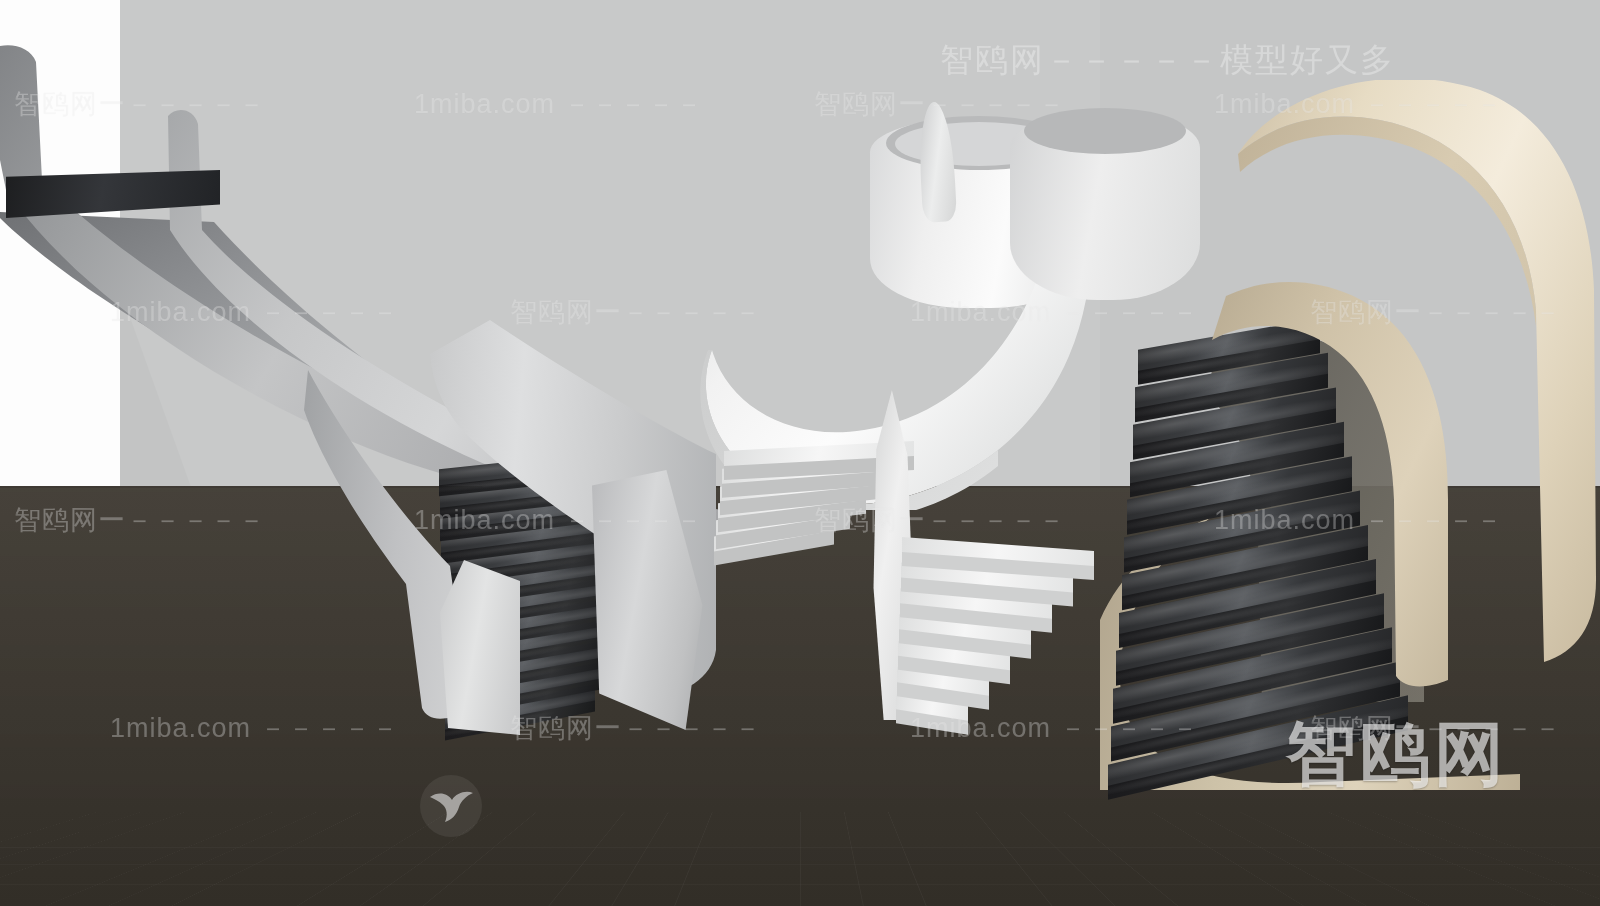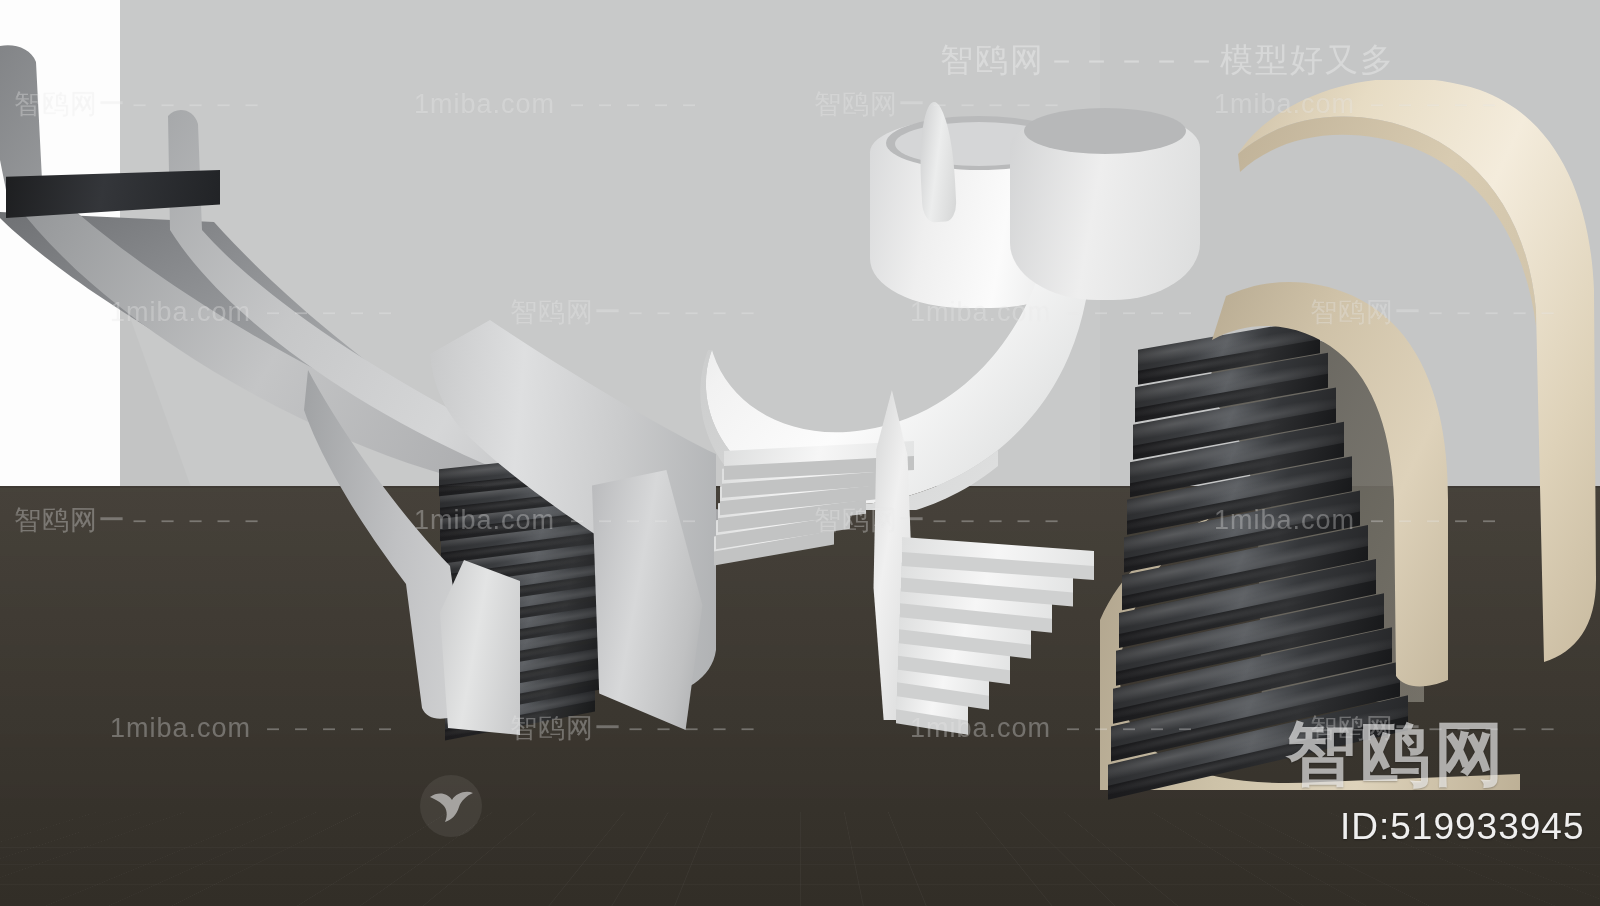--- a/index.html
+++ b/index.html
@@ -389,14 +389,13 @@
   <div class="wm-top">智鸥网－－－－－模型好又多</div>
 
   <div class="wm-logo">
     <svg width="46" height="38" viewBox="0 0 46 38" aria-hidden="true">
       <path d="M2 10 C10 4 20 6 24 13 C28 6 38 3 45 6 C38 9 33 14 31 20
                C29 27 24 33 17 35 C20 28 19 22 15 18 C11 14 6 12 2 10 Z" fill="rgba(255,255,255,.52)"></path>
     </svg>
   </div>
 
   <div class="wm-brand">智鸥网</div>
-  <div class="wm-id">ID:519933945</div>
 </div>
 
 </body></html>

